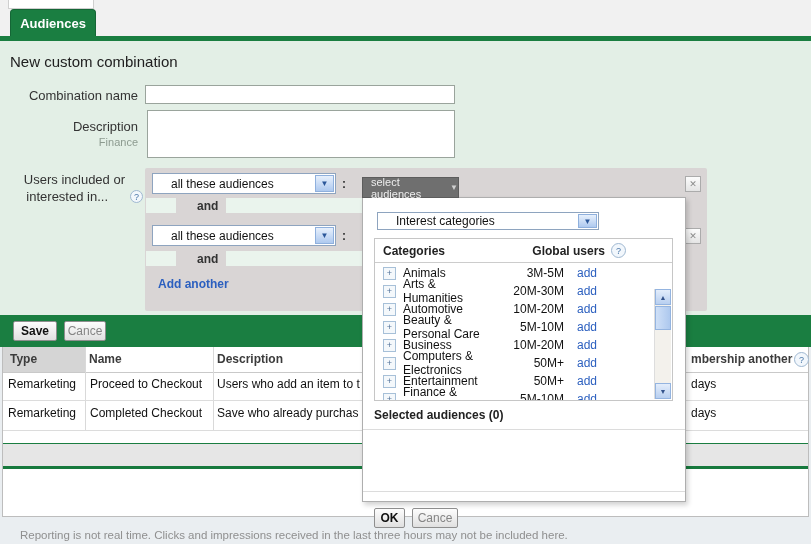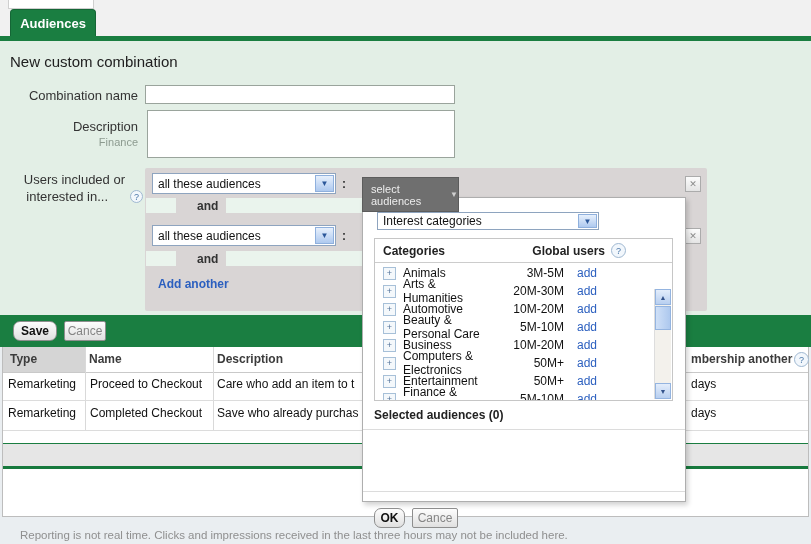--- a/index.html
+++ b/index.html
@@ -25,40 +25,40 @@
   .flabel{width:138px;text-align:right;color:#333;font-size:13px;}
   .optional{color:#8d9b90;font-size:11px;}
   .text-input{left:145px;top:85px;width:310px;height:19px;border:1px solid #9aa49c;background:#fff;padding:0 3px;font:12px "Liberation Sans",sans-serif;}
   .text-area{left:147px;top:110px;width:308px;height:48px;border:1px solid #9aa49c;background:#fff;resize:none;font:12px "Liberation Sans",sans-serif;}
   .help{width:13px;height:13px;border-radius:50%;border:1px solid #9FB8D1;color:#4A76A8;background:#F2F7FC;
         font-size:9px;display:inline-flex;align-items:center;justify-content:center;vertical-align:-2px;}
 
   
   .combo-panel{left:145px;top:168px;width:562px;height:143px;background:#D9D5D5;border-radius:2px;}
   .xpselect{position:absolute;box-sizing:border-box;height:21px;background:#fff;border:1px solid #8EA4BF;
-            font-size:12px;color:#111;display:flex;align-items:center;padding-left:5px;cursor:pointer;}
+            font-size:12px;color:#111;display:flex;align-items:center;padding-left:18px;cursor:pointer;}
   .xpselect .arrow{position:absolute;right:1px;top:1px;bottom:1px;width:17px;
             background:linear-gradient(#E7F0FC,#AEC9EF);border:1px solid #8FB0DD;
             display:flex;align-items:center;justify-content:center;font-size:8px;color:#2A5699;}
   .colon{position:absolute;font-weight:bold;color:#333;}
   .and-notch{position:absolute;background:#EAF4ED;}
   .and-label{position:absolute;font-weight:bold;color:#333;}
   .add-another{position:absolute;color:#2B5FBF;font-weight:bold;cursor:pointer;}
   .xicon{position:absolute;width:14px;height:14px;border:1px solid #ABABAB;
          background:linear-gradient(#FCFCFC,#E4E4E4);color:#8B8B8B;font-size:9px;
          display:flex;align-items:center;justify-content:center;cursor:pointer;}
-  .sel-aud-btn{left:362px;top:177px;width:97px;height:35px;background:#6F6F6F;border:1px solid #5C5C5C;
+  .sel-aud-btn{left:362px;top:177px;width:97px;height:21px;background:#6F6F6F;border:1px solid #5C5C5C;
          color:#EDEDED;font-size:11px;display:flex;align-items:center;padding-left:8px;cursor:pointer;z-index:11;}
   .sel-aud-btn .caret{font-size:8px;color:#CFCFCF;}
 
   
   .action-bar{left:0;top:315px;width:811px;height:32px;background:#1A7E41;}
   .btn{background:linear-gradient(#FDFDFD,#E0E0E0);border:1px solid #8E8E8E;border-radius:2px;
        font-size:12px;display:flex;align-items:center;justify-content:center;cursor:pointer;box-sizing:border-box;}
-  .btn.bold{font-weight:bold;color:#111;border-radius:7px;}
+  .btn.bold{font-weight:bold;color:#111;}
   .btn.muted{color:#858585;}
 
   
   .aud-table{left:2px;top:347px;width:807px;height:170px;background:#fff;
              border:1px solid #BDBDBD;border-top:none;}
   .th{position:absolute;top:5px;font-weight:bold;color:#3C3C3C;font-size:12px;}
   .type-header-bg{position:absolute;left:0;top:0;width:82px;height:25px;background:#D5D5D5;}
   .header-line{position:absolute;left:0;top:25px;width:100%;height:1px;background:#C9C9C9;}
   .colline{position:absolute;top:0;width:1px;height:84px;background:#D9D9D9;}
   .row-line{position:absolute;left:0;width:100%;height:1px;background:#DCDCDC;}
@@ -156,21 +156,21 @@
   <div class="th" style="left:86px;">Name</div>
   <div class="th" style="left:214px;">Description</div>
   <div class="th" style="left:688px;">mbership another</div>
   <span class="help" style="position:absolute;left:791px;top:5px;">?</span>
   <div class="header-line"></div>
   <div class="colline" style="left:82px;"></div>
   <div class="colline" style="left:210px;"></div>
 
   <div class="cell" style="left:5px;top:30px;">Remarketing</div>
   <div class="cell" style="left:87px;top:30px;">Proceed to Checkout</div>
-  <div class="cell" style="left:214px;top:30px;">Care who add an item to t</div>
+  <div class="cell" style="left:214px;top:30px;">Users who add an item to t</div>
   <div class="cell" style="left:688px;top:30px;">days</div>
   <div class="row-line" style="top:53px;"></div>
 
   <div class="cell" style="left:5px;top:59px;">Remarketing</div>
   <div class="cell" style="left:87px;top:59px;">Completed Checkout</div>
   <div class="cell" style="left:214px;top:59px;">Save who already purchas</div>
   <div class="cell" style="left:688px;top:59px;">days</div>
   <div class="row-line" style="top:83px;"></div>
 
   <div class="green-thin"></div>

